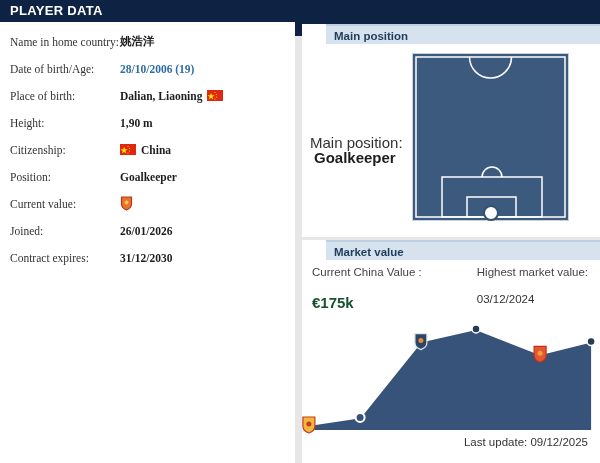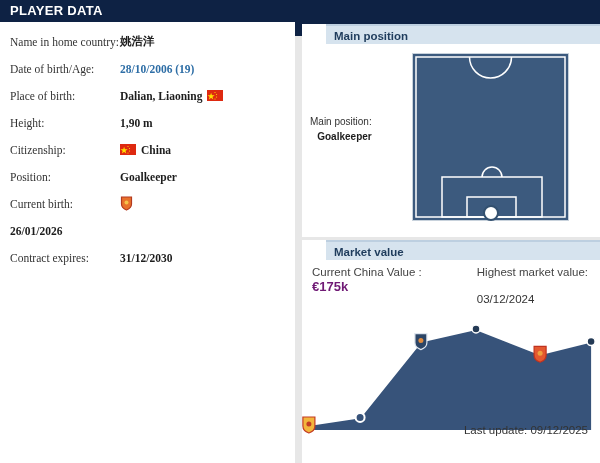--- a/index.html
+++ b/index.html
@@ -27,33 +27,33 @@
   .panel-main { top:24px; height:213px; }
   .panel-market { top:240px; height:223px; }
   .panel-header {
     height:20px; border-top:2px solid #bdcfe0; background:#d6e3ee;
     color:#1f3c5c; font-weight:bold; font-size:11.5px; line-height:20px; padding-left:8px;margin-left:24px;
   }
   .panel-body { position:relative; width:100%; }
   .panel-main .panel-body { height:191px; }
   .panel-market .panel-body { height:201px; }
 
-  .mp-text { position:absolute; left:8px; top:70px; font-size:10px; color:#333; line-height:15px;text-align:right; }
+  .mp-text { position:absolute; left:8px; top:91px; font-size:15px; color:#333; line-height:15px; }
   .mp-text .mp-value { font-weight:bold; color:#1d1d1d; margin-left:4px; }
   .pitch-wrap { position:absolute; left:110px; top:9px; line-height:0; }
 
   .mv-current { position:absolute; left:10px; top:6px; }
   .mv-current-label { font-size:11.5px; color:#444; }
-  .mv-current-value { font-size:13px; font-weight:bold; color:#701a75; margin-top:1px; }
+  .mv-current-value { font-size:15px; font-weight:bold; color:#14532d; margin-top:16px; }
   .mv-highest { position:absolute; right:12px; top:6px; text-align:left; }
   .mv-highest-label { font-size:11.5px; color:#444; }
   .mv-highest-value { font-size:12px; font-weight:bold; color:#262626; margin-top:1px; }
   .mv-highest-date { font-size:11.5px; color:#333; margin-top:15px; }
   .mv-chart { position:absolute; left:0; top:48px; width:298px; height:135px; }
-  .mv-lastupdate { position:absolute; right:12px; top:164px; font-size:11.5px; color:#333; }
+  .mv-lastupdate { position:absolute; right:12px; top:176px; font-size:11.5px; color:#333; }
 </style>
 </head>
 <body>
 
 <div class="page">
 
   <div class="top-header">PLAYER DATA</div>
 
   <div class="left-panel">
 
@@ -105,32 +105,33 @@
         <span>China</span>
       </span>
     </div>
 
     <div class="data-row">
       <span class="data-label">Position:</span>
       <span class="data-value">Goalkeeper</span>
     </div>
 
     <div class="data-row">
-      <span class="data-label">Current birth:</span>
+      <span class="data-label">Current value:</span>
       <a class="link-teal" href="#">
         <span class="flag">
           <svg width="13" height="15">
               <path d="M1.5,1 h10 v7 c0,3.5 -2.5,5 -5,6 c-2.5,-1 -5,-2.5 -5,-6 Z" fill="#e8712c" stroke="#b33a20" stroke-width="1.2"></path>
               <circle cx="6.5" cy="6.5" r="2" fill="#f5c24a"></circle>
             </svg>
         </span>
       </a>
     </div>
 
     <div class="data-row">
+      <span class="data-label">Joined:</span>
       <span class="data-value">26/01/2026</span>
     </div>
 
     <div class="data-row">
       <span class="data-label">Contract expires:</span>
       <span class="data-value">31/12/2030</span>
     </div>
   </div>
 
   <div class="panel panel-main">

